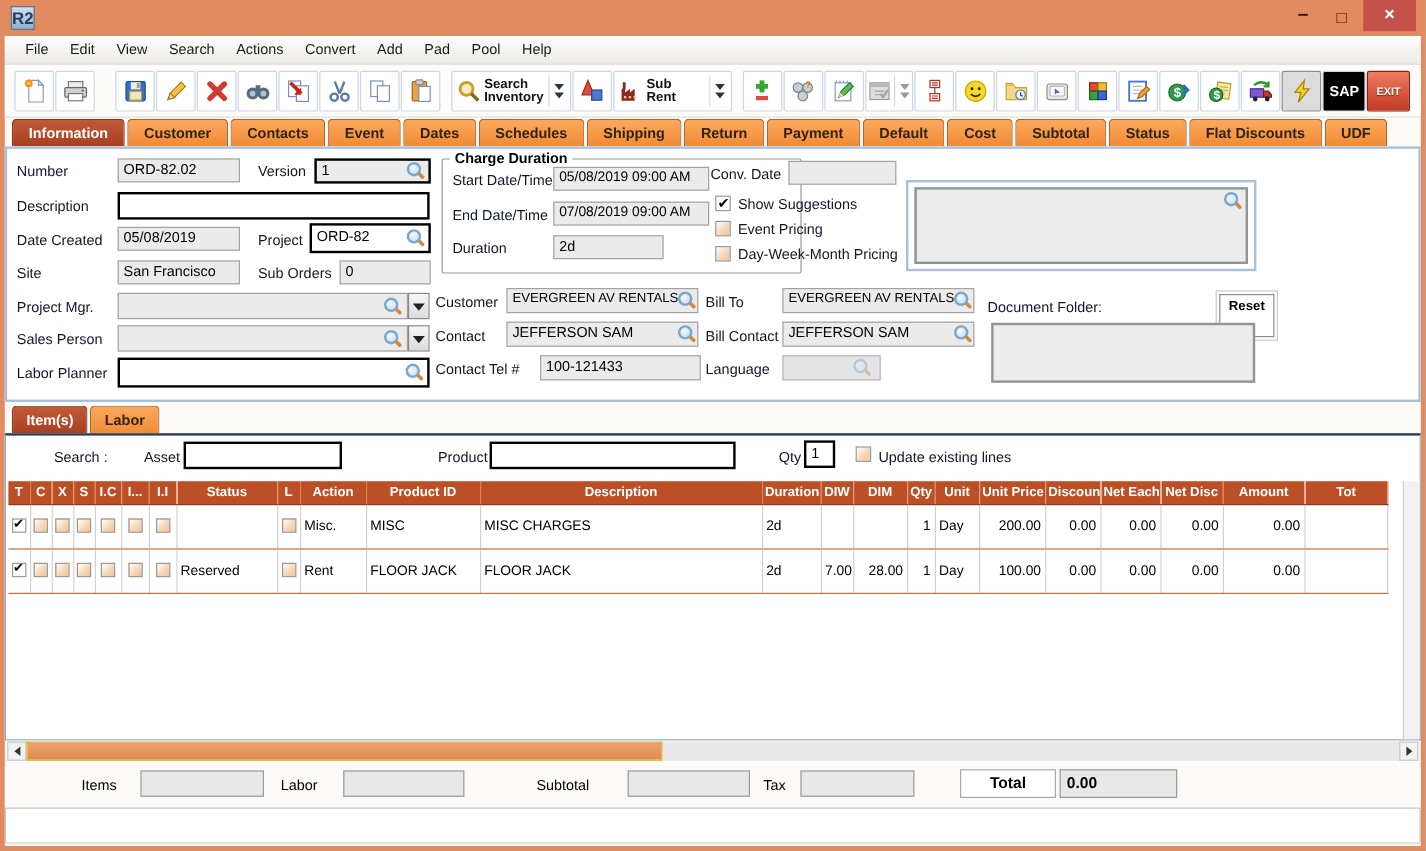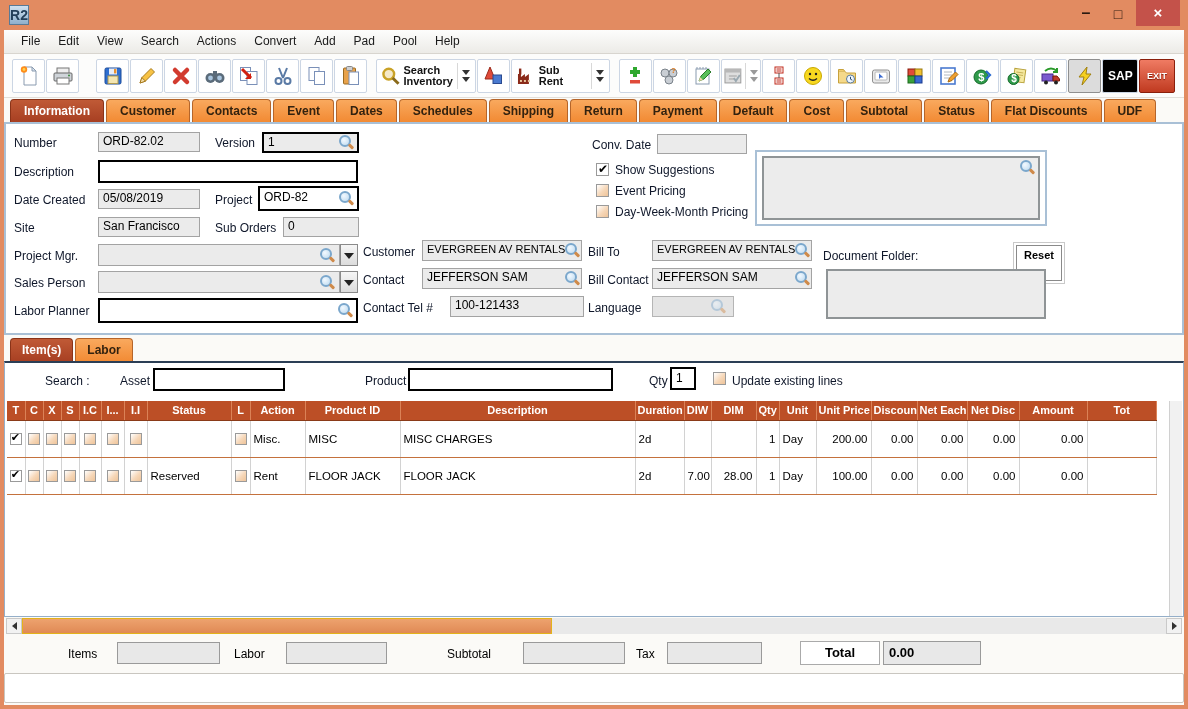--- a/index.html
+++ b/index.html
@@ -387,20 +387,29 @@
 
     <span class="lbl" style="left:8px;top:152px">Sales Person</span>
     <div class="ro" style="left:92px;top:147px;width:242px;height:22px"></div>
     <span class="mag" style="left:314px;top:151px"></span>
     <div class="combo" style="left:334px;top:147px;height:22px"></div>
 
     <span class="lbl" style="left:8px;top:180px">Labor Planner</span>
     <div class="ed" style="left:92px;top:174px;width:260px;height:25px"></div>
     <span class="mag" style="left:332px;top:179px"></span>
 
+    <div class="fieldset" style="left:362px;top:8px;width:300px;height:96px">
+      <span class="legend">Charge Duration</span>
+      <span class="lbl" style="left:8px;top:10px">Start Date/Time</span>
+      <div class="ro" style="left:92px;top:6px;width:130px;height:20px;font-size:11.5px">05/08/2019 09:00 AM</div>
+      <span class="lbl" style="left:8px;top:39px">End Date/Time</span>
+      <div class="ro" style="left:92px;top:35px;width:130px;height:20px;font-size:11.5px">07/08/2019 09:00 AM</div>
+      <span class="lbl" style="left:8px;top:67px">Duration</span>
+      <div class="ro" style="left:92px;top:63px;width:92px;height:20px">2d</div>
+    </div>
 
     <span class="lbl" style="left:586px;top:14px">Conv. Date</span>
     <div class="ro" style="left:651px;top:10px;width:90px;height:20px"></div>
     <span class="cb checked" style="left:590px;top:39px"></span>
     <span class="lbl" style="left:609px;top:39px">Show Suggestions</span>
     <span class="cb" style="left:590px;top:60px"></span>
     <span class="lbl" style="left:609px;top:60px">Event Pricing</span>
     <span class="cb" style="left:590px;top:81px"></span>
     <span class="lbl" style="left:609px;top:81px">Day-Week-Month Pricing</span>
 

